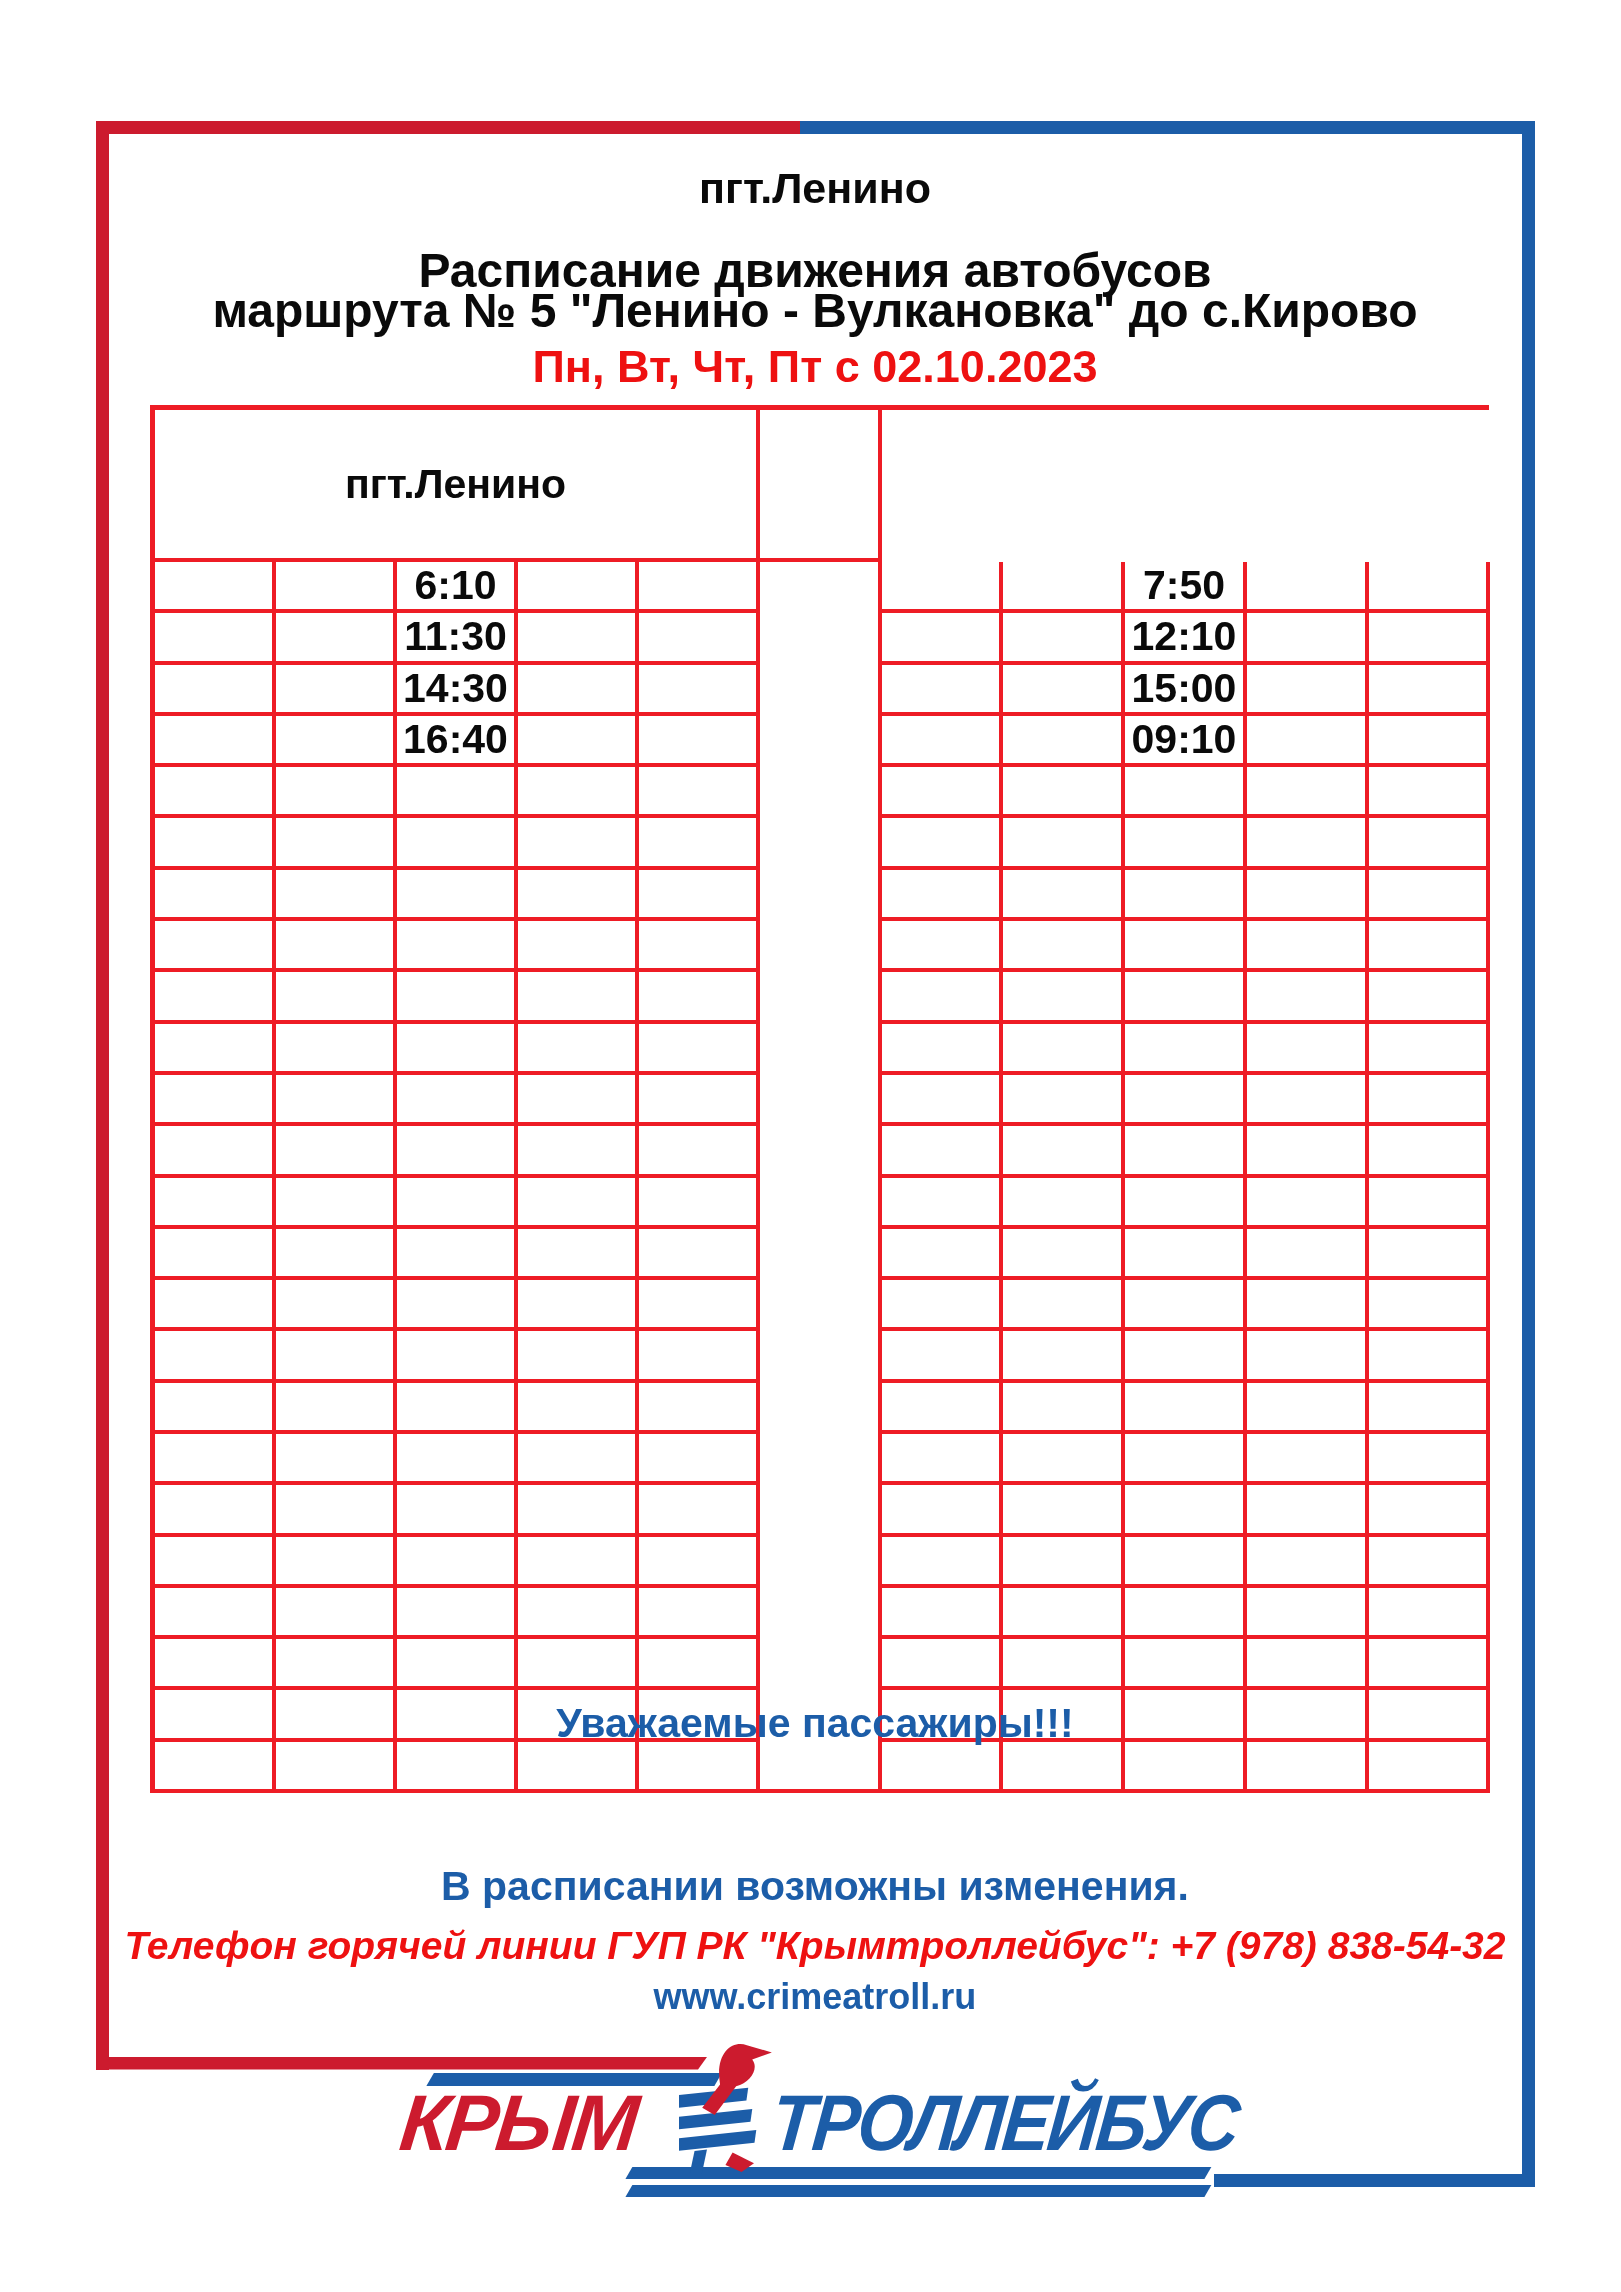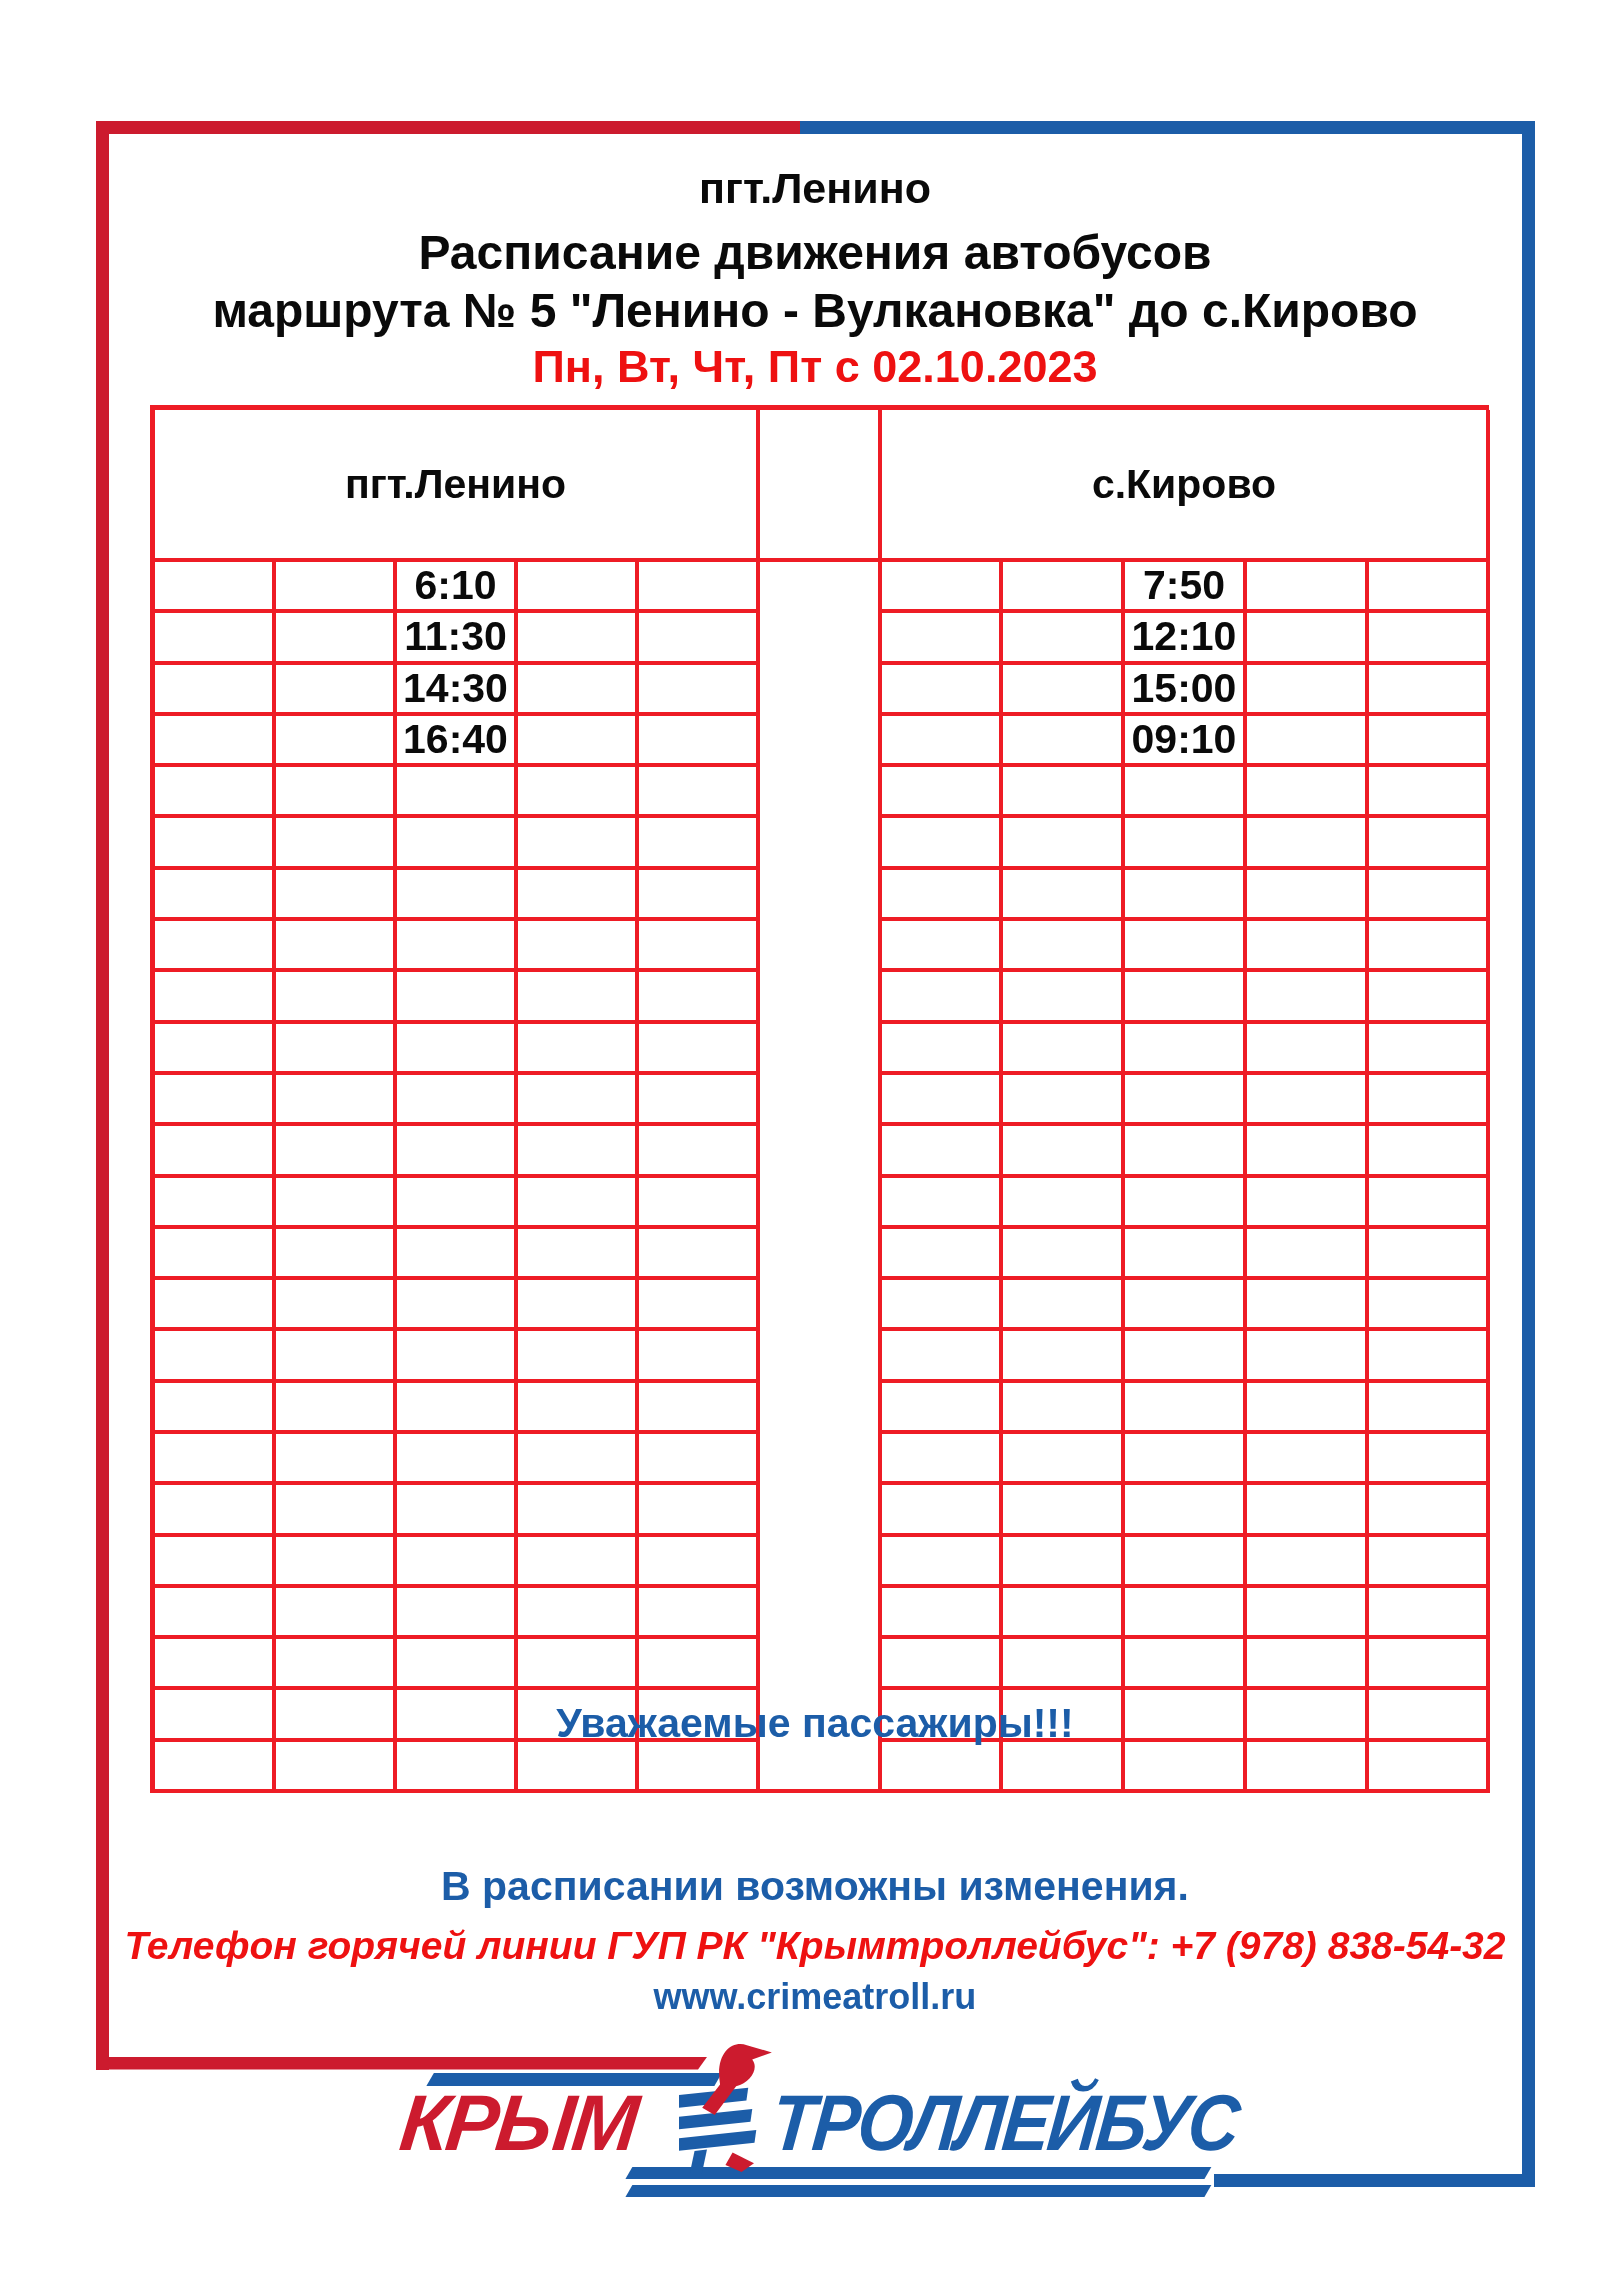--- a/index.html
+++ b/index.html
@@ -20,21 +20,21 @@
   .b{position:absolute;}
   .b.red{background:var(--red);}
   .b.blue{background:var(--blue);}
   
   .center-line{
     position:absolute;left:108px;width:1414px;
     text-align:center;font-weight:bold;color:var(--black);
     white-space:nowrap;
   }
   .t1{top:163px;font-size:43px;line-height:50px;}
-  .t2{top:226px;font-size:48px;line-height:54px;}
+  .t2{top:244px;font-size:48px;line-height:54px;}
   .t3{top:284px;font-size:48px;line-height:54px;}
   .t4{top:342px;font-size:45px;line-height:50px;color:var(--textred);}
   .f1{top:1700px;font-size:41px;line-height:47px;color:var(--blue);}
   .f2{top:1863px;font-size:41px;line-height:47px;color:var(--blue);}
   .f3{top:1924px;font-size:39px;line-height:43px;color:var(--textred);font-style:italic;}
   .f4{top:1977px;font-size:36px;line-height:39px;color:var(--blue);}
   
   .table-wrap{
     position:absolute;left:150px;top:405px;
     width:1339px;height:1388px;
@@ -81,21 +81,20 @@
 <div class="b blue" style="left:1214px;top:2174px;width:321px;height:12.5px;"></div>
 
 <div class="center-line t1">пгт.Ленино</div>
 <div class="center-line t2">Расписание движения автобусов</div>
 <div class="center-line t3">маршрута № 5 "Ленино - Вулкановка" до с.Кирово</div>
 <div class="center-line t4">Пн, Вт, Чт, Пт с 02.10.2023</div>
 
 <div class="table-wrap">
     <div class="cell hdr" style="grid-area: 1 / 1 / auto / span 5;">пгт.Ленино</div>
     <div class="cell " style="grid-area: 1 / 6;"></div>
-    <div class="cell hdr" style="grid-area: 1 / 7 / auto / span 5;">с.Кирово</div>
     <div class="cell mid-tall" style="grid-area: 2 / 6 / span 24;"></div>
     <div class="cell " style="grid-area: 2 / 1;"></div>
     <div class="cell " style="grid-area: 2 / 2;"></div>
     <div class="cell time" style="grid-area: 2 / 3;">6:10</div>
     <div class="cell " style="grid-area: 2 / 4;"></div>
     <div class="cell " style="grid-area: 2 / 5;"></div>
     <div class="cell " style="grid-area: 2 / 7;"></div>
     <div class="cell " style="grid-area: 2 / 8;"></div>
     <div class="cell time" style="grid-area: 2 / 9;">7:50</div>
     <div class="cell " style="grid-area: 2 / 10;"></div>

